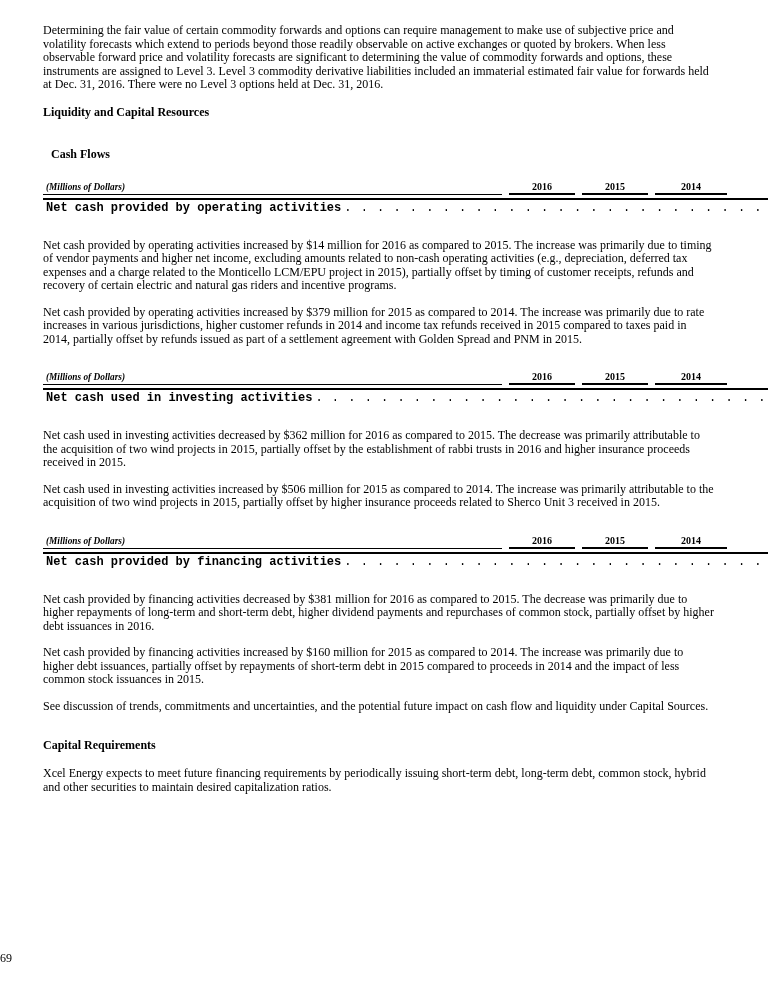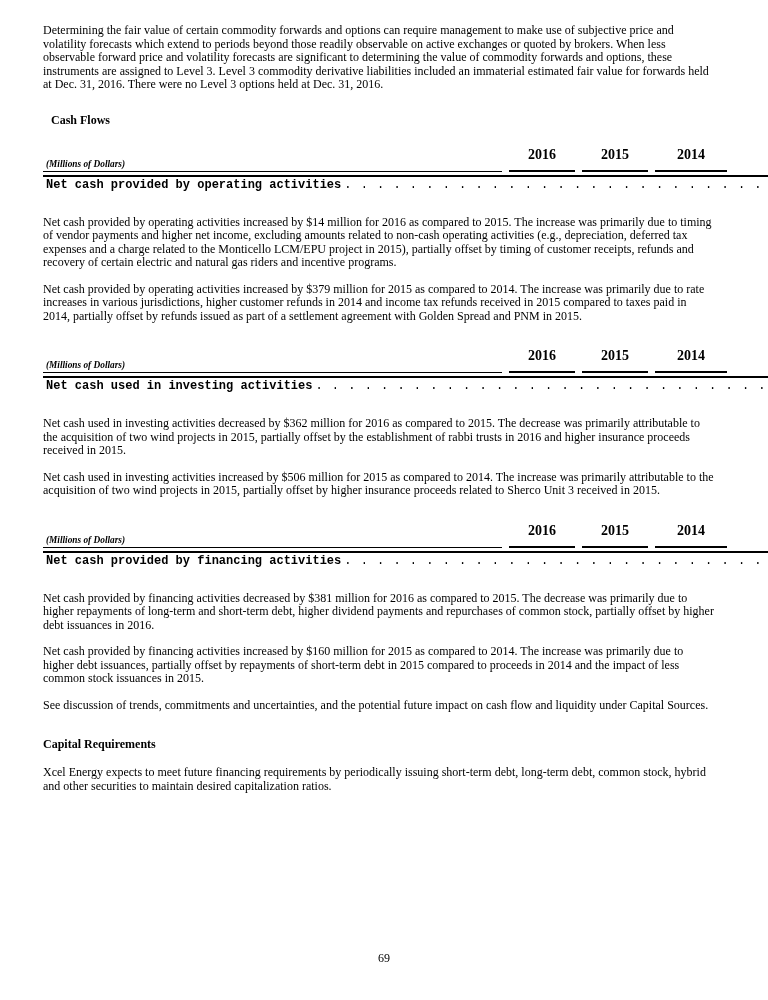--- a/index.html
+++ b/index.html
@@ -46,24 +46,24 @@
     font-size: 9.3px;
     font-weight: bold;
     border-bottom: 1px solid #000;
     padding: 0 0 2px 3px;
     font-style: italic;
   }
   .ft-year {
     width: 66px;
     margin-left: 7px;
     text-align: center;
-    font-size: 14px;
+    font-size: 10px;
     font-weight: bold;
     border-bottom: 2px solid #000;
-    padding-bottom: 7px;
+    padding-bottom: 1px;
   }
   .ft-year.last { width: 72px; }
   .ft-row { display: flex; align-items: stretch; }
   .ft-rowlabel {
     flex: 1;
     display: flex;
     align-items: baseline;
     font-size: 12px;
     font-weight: bold;
     border-top: 2px solid #000;
@@ -92,31 +92,31 @@
     border-bottom: 1px solid #000;
     padding: 3px 1px 2px 2px;
   }
   .ft-val.last { width: 72px; }
   .ft-num { text-align: right; }
 
   .page-number {
     position: absolute;
     left: 0; right: 0;
     top: 951px;
-    text-align: center;
     font-size: 12px;
   }
 </style>
 </head>
 <body>
 
 <div class="page">
 
   <p class="body-para">Determining the fair value of certain commodity forwards and options can require management to make use of subjective price and volatility forecasts which extend to periods beyond those readily observable on active exchanges or quoted by brokers.  When less observable forward price and volatility forecasts are significant to determining the value of commodity forwards and options, these instruments are assigned to Level 3.  Level 3 commodity derivative liabilities included an immaterial estimated fair value for forwards held at Dec. 31, 2016.  There were no Level 3 options held at Dec. 31, 2016.</p>
 
+  <div class="heading heading-liquidity">Liquidity and Capital Resources</div>
 
   <div class="heading heading-cash-flows">Cash Flows</div>
 
   <div class="fintable">
     <div class="ft-head">
       <div class="ft-unit-label">(Millions of Dollars)</div>
       <div class="ft-year">2016</div>
       <div class="ft-year">2015</div>
       <div class="ft-year last">2014</div>
     </div>

